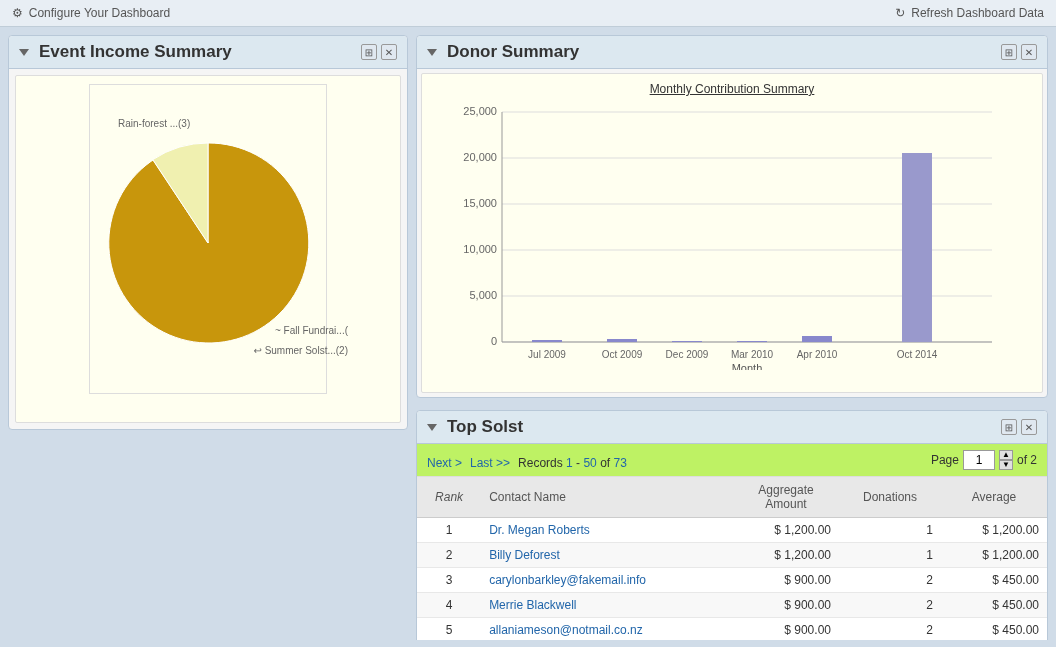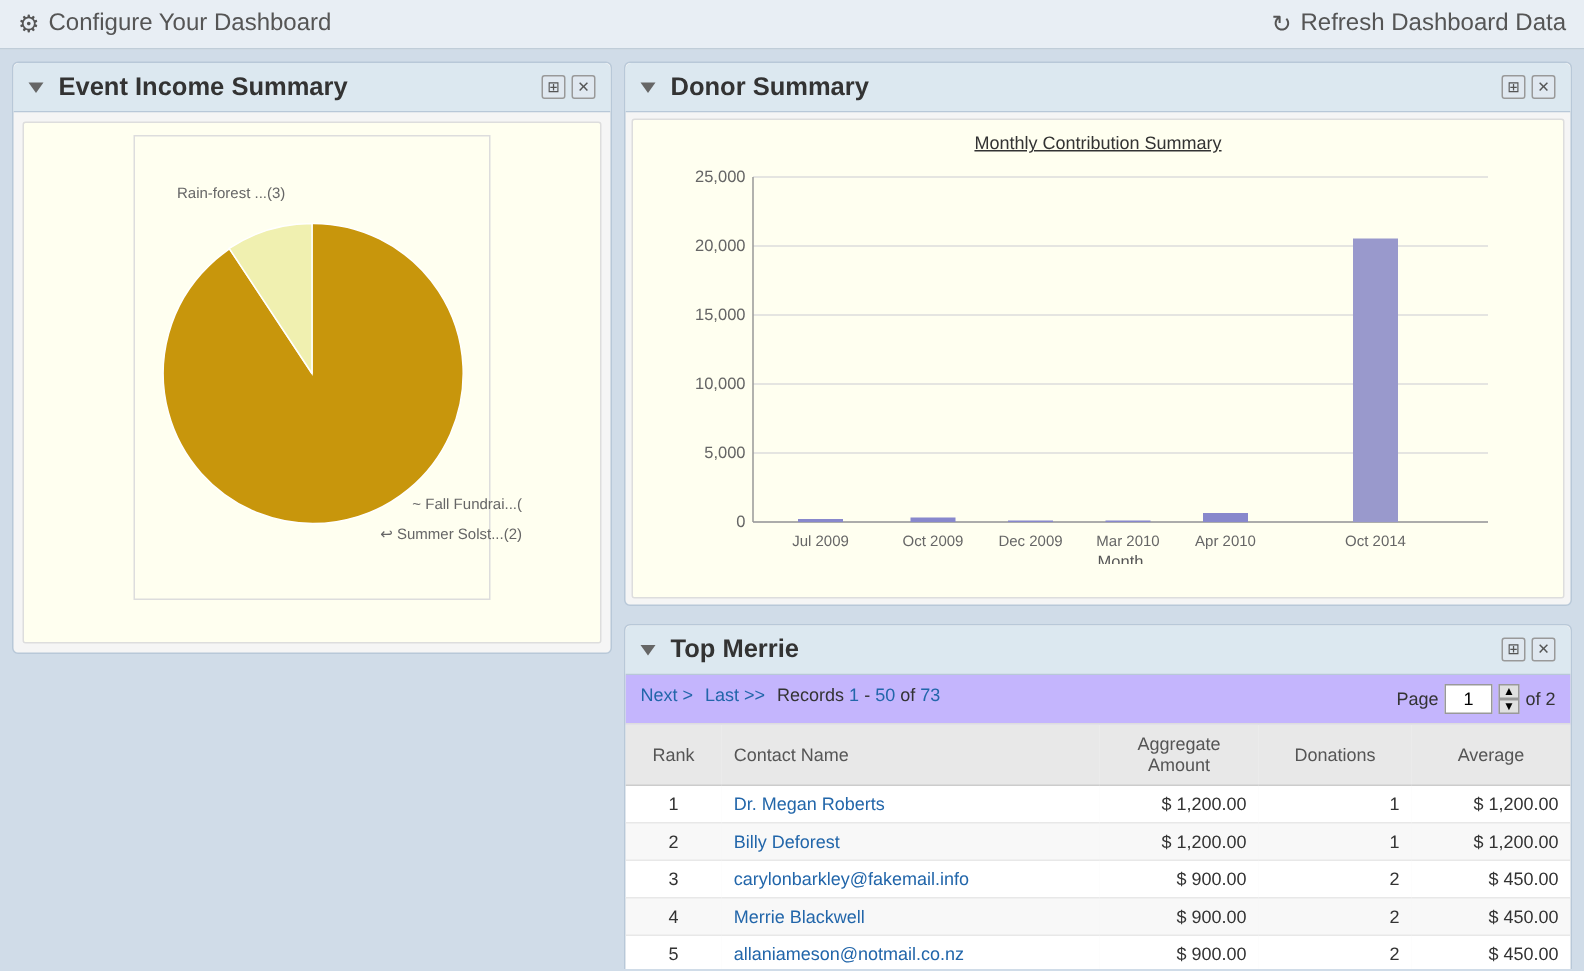--- a/index.html
+++ b/index.html
@@ -3,21 +3,21 @@
   <meta charset="utf-8">
   <style>
     * { box-sizing: border-box; margin: 0; padding: 0; }
     body { font-family: Arial, sans-serif; font-size: 12px; background: #d0dce8; color: #333; }
 
     .top-bar {
       display: flex; justify-content: space-between; align-items: center;
       padding: 6px 12px; background: #e8eef4; border-bottom: 1px solid #c0cdd8;
     }
     .top-bar-left, .top-bar-right {
-      display: flex; align-items: center; gap: 6px; color: #555; font-size: 16px; cursor: pointer;
+      display: flex; align-items: center; gap: 6px; color: #555; font-size: 12px; cursor: pointer;
     }
 
     .main-content {
       display: flex; gap: 8px; padding: 8px; height: calc(647px - 34px);
     }
 
     .left-panel { width: 400px; display: flex; flex-direction: column; gap: 8px; }
     .right-panel { flex: 1; display: flex; flex-direction: column; gap: 12px; }
 
     .widget {
@@ -71,22 +71,22 @@
       background: #fffff0; border: 1px solid #ddd; border-radius: 2px;
       padding: 8px; position: relative; text-decoration: underline;
     }
     .chart-title { text-align: center; font-size: 12px; color: #333; margin-bottom: 4px; }
 
     
     .donors-widget { flex: 1; }
     .donors-widget .widget-body { padding: 0; overflow: auto; }
 
     .pagination-bar {
-      display: flex; align-items: flex-start; gap: 8px;
-      padding: 6px 10px; border-bottom: 1px solid #ddd; background: #c4b5fd;
+      display: flex; align-items: flex-end; gap: 8px;
+      padding: 6px 10px; border-bottom: 1px solid #ddd; background: #bef264;
     }
     .page-link {
       color: #2266aa; cursor: pointer; text-decoration: none; font-size: 12px;
     }
     .records-info { font-size: 12px; color: #333; }
     .records-info span { color: #2266aa; }
     .page-control { display: flex; align-items: center; gap: 4px; margin-left: auto; font-size: 12px; }
     .page-input {
       width: 32px; height: 20px; border: 1px solid #999; text-align: center;
       font-size: 12px; padding: 1px;
@@ -98,21 +98,21 @@
     }
     .of-text { color: #333; }
 
     .donors-table { width: 100%; border-collapse: collapse; }
     .donors-table th {
       background: #e8e8e8; padding: 6px 8px; text-align: left;
       font-size: 12px; color: #555; border-bottom: 1px solid #ccc;
       font-weight: normal;
     }
     .donors-table th.right { text-align: center; }
-    .donors-table th.center { text-align: center; }
+    .donors-table th.center { text-align: center; font-style: italic; }
     .donors-table td {
       padding: 5px 8px; border-bottom: 1px solid #e8e8e8; font-size: 12px;
     }
     .donors-table td.right { text-align: right; }
     .donors-table td.center { text-align: center; }
     .donors-table tr:nth-child(even) td { background: #f8f8f8; }
     .donors-table tr:nth-child(odd) td { background: #fff; }
     .donor-link { color: #2266aa; text-decoration: none; cursor: pointer; }
 
     .triangle-down { display: inline-block; width: 0; height: 0;
@@ -242,21 +242,21 @@
             <text x="295" y="272" font-size="11" fill="#555" text-anchor="middle">Month</text>
           </svg>
         </div>
       </div>
     </div>
 
     <div class="widget donors-widget">
       <div class="widget-header">
         <div class="widget-title">
           <span class="triangle-down"></span>
-          <span>Top Merrie</span>
+          <span>Top Solst</span>
         </div>
         <div class="widget-controls">
           <div class="widget-btn">⊞</div>
           <div class="widget-btn">✕</div>
         </div>
       </div>
       <div class="widget-body" style="padding:0;">
 
         <div class="pagination-bar">
           <a class="page-link">Next &gt;</a>

